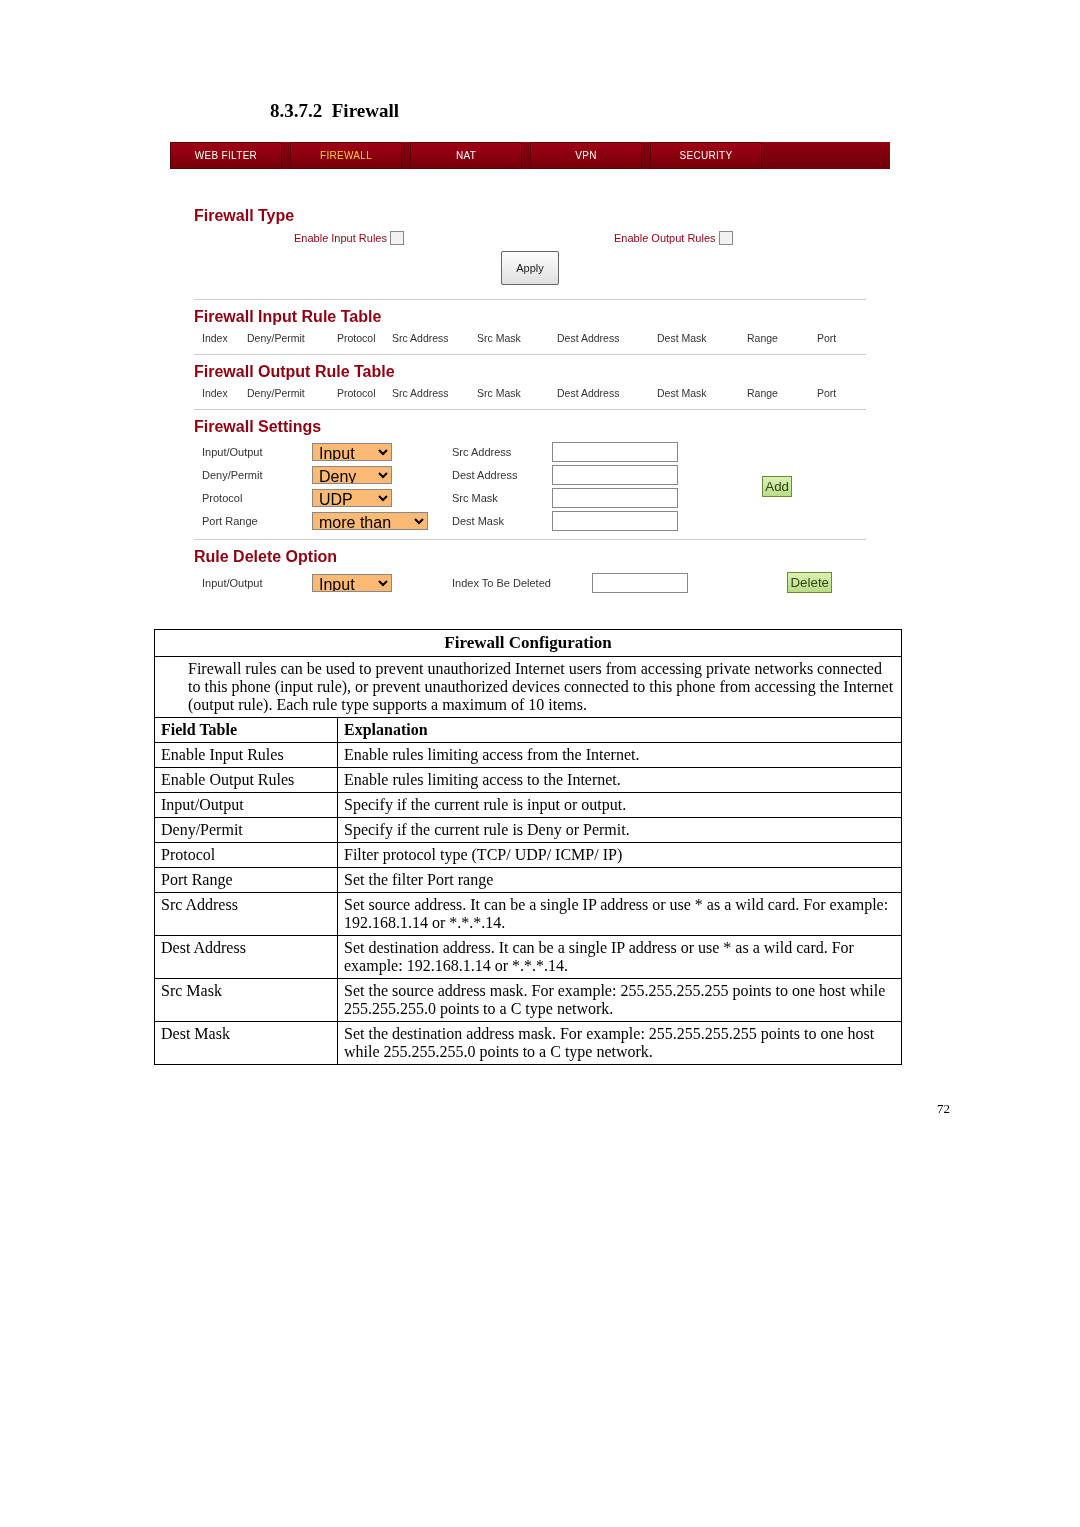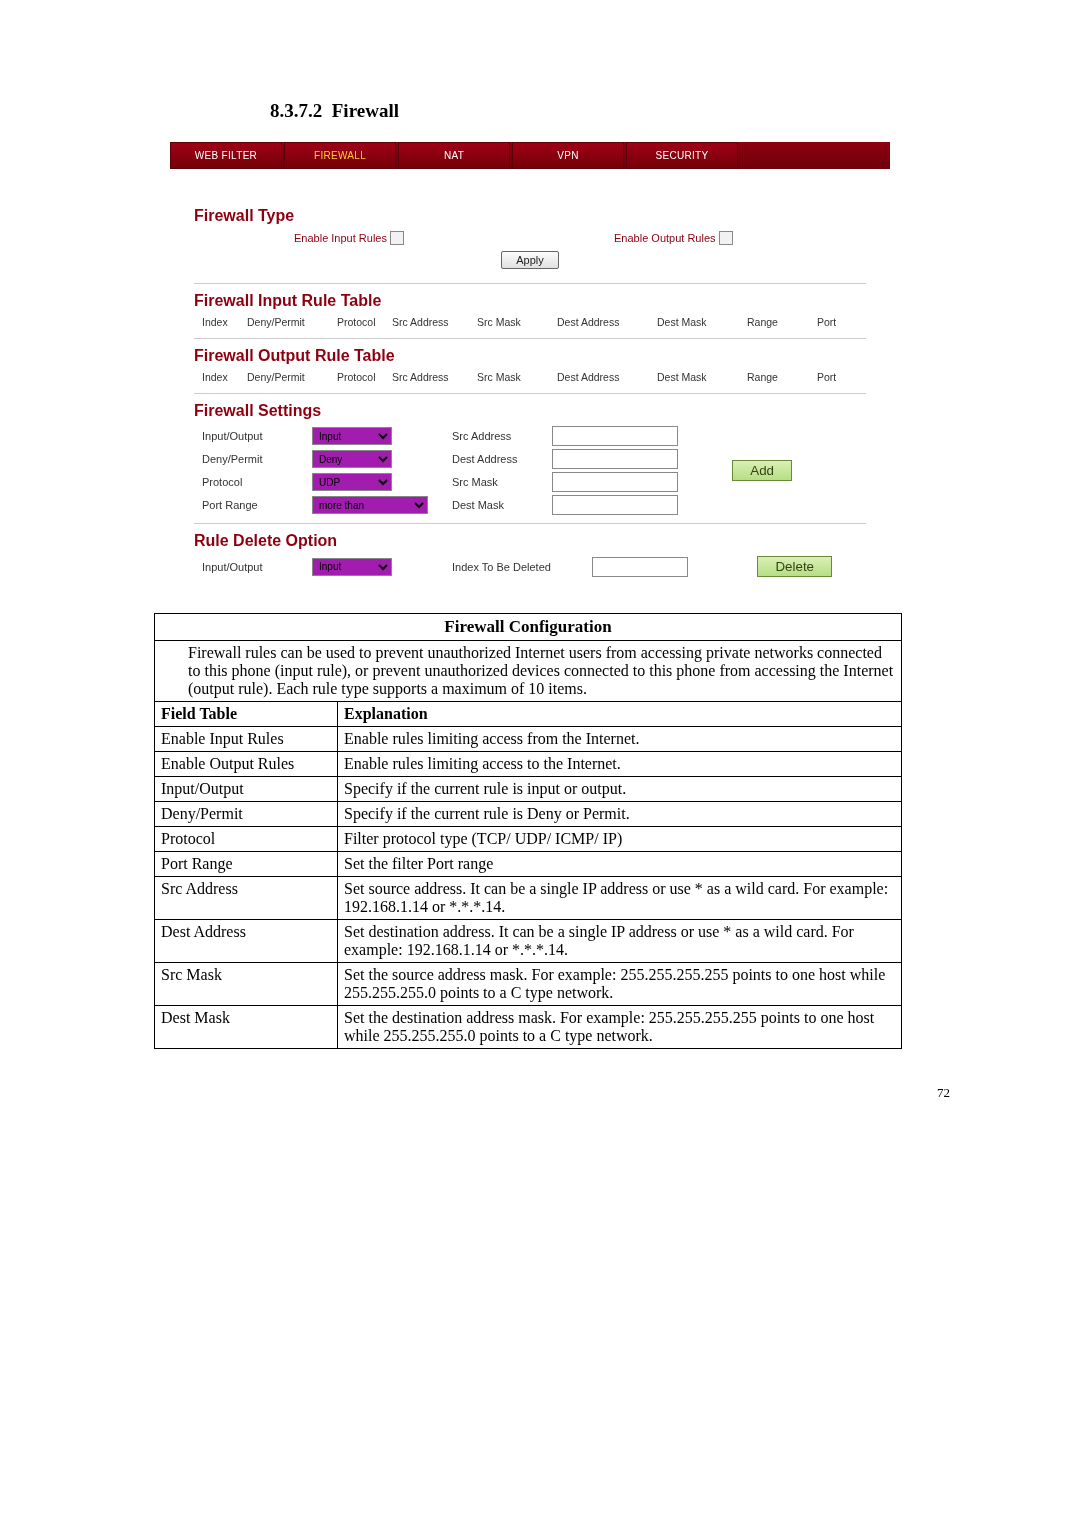--- a/index.html
+++ b/index.html
@@ -25,21 +25,21 @@
   
   .ui-shot {
     width: 720px;
     margin-left: 40px;
     font-family: Verdana, Geneva, sans-serif;
     font-size: 11px;
     color: #333;
   }
   .tabs {
     display: flex;
-    gap: 2px;
+    gap: 8px;
     background: linear-gradient(#8e0010, #6e000b);
     padding: 0;
   }
   .tab {
     flex: 0 0 auto;
     width: 112px;
     text-align: center;
     padding: 7px 0;
     font-size: 10px;
     letter-spacing: 0.3px;
@@ -66,31 +66,31 @@
   .chk {
     width: 12px;
     height: 12px;
     border: 1px solid #888;
     display: inline-block;
     background: #f2f2f2;
     vertical-align: middle;
   }
   .btn {
     font-size: 11px;
-    padding: 2px 14px;
+    padding: 10px 14px;
     border: 1px solid #666;
     background: linear-gradient(#fdfdfd, #e0e0e0);
     border-radius: 2px;
     color: #222;
   }
   .btn-add, .btn-del {
     background: linear-gradient(#d9f0b4, #b7de85);
     border: 1px solid #6a8a3a;
     color: #334414;
-    padding: 2px 17px;
+    padding: 2px 2px;
   }
   .btn-del {}
   .apply-row {
     text-align: center;
     margin: 6px 0 14px 0;
   }
 
   .tbl-head {
     display: grid;
     grid-template-columns: 45px 90px 55px 85px 80px 100px 90px 70px 50px;
@@ -105,24 +105,24 @@
     display: grid;
     grid-template-columns: 110px 140px 100px 150px 90px;
     row-gap: 3px;
     align-items: center;
     padding-left: 8px;
     font-size: 11px;
     color: #333;
   }
   .sel {
     border: 1px solid #888;
-    font-size: 10px;
+    font-size: 16px;
     padding: 0 2px;
     height: 18px;
-    background: #a21caf;
+    background: #fdba74;
     width: 80px;
   }
   .sel.wide { width: 116px; }
   .inp {
     border: 1px solid #888;
     height: 16px;
     width: 120px;
     background: #fff;
   }
   .add-cell {

